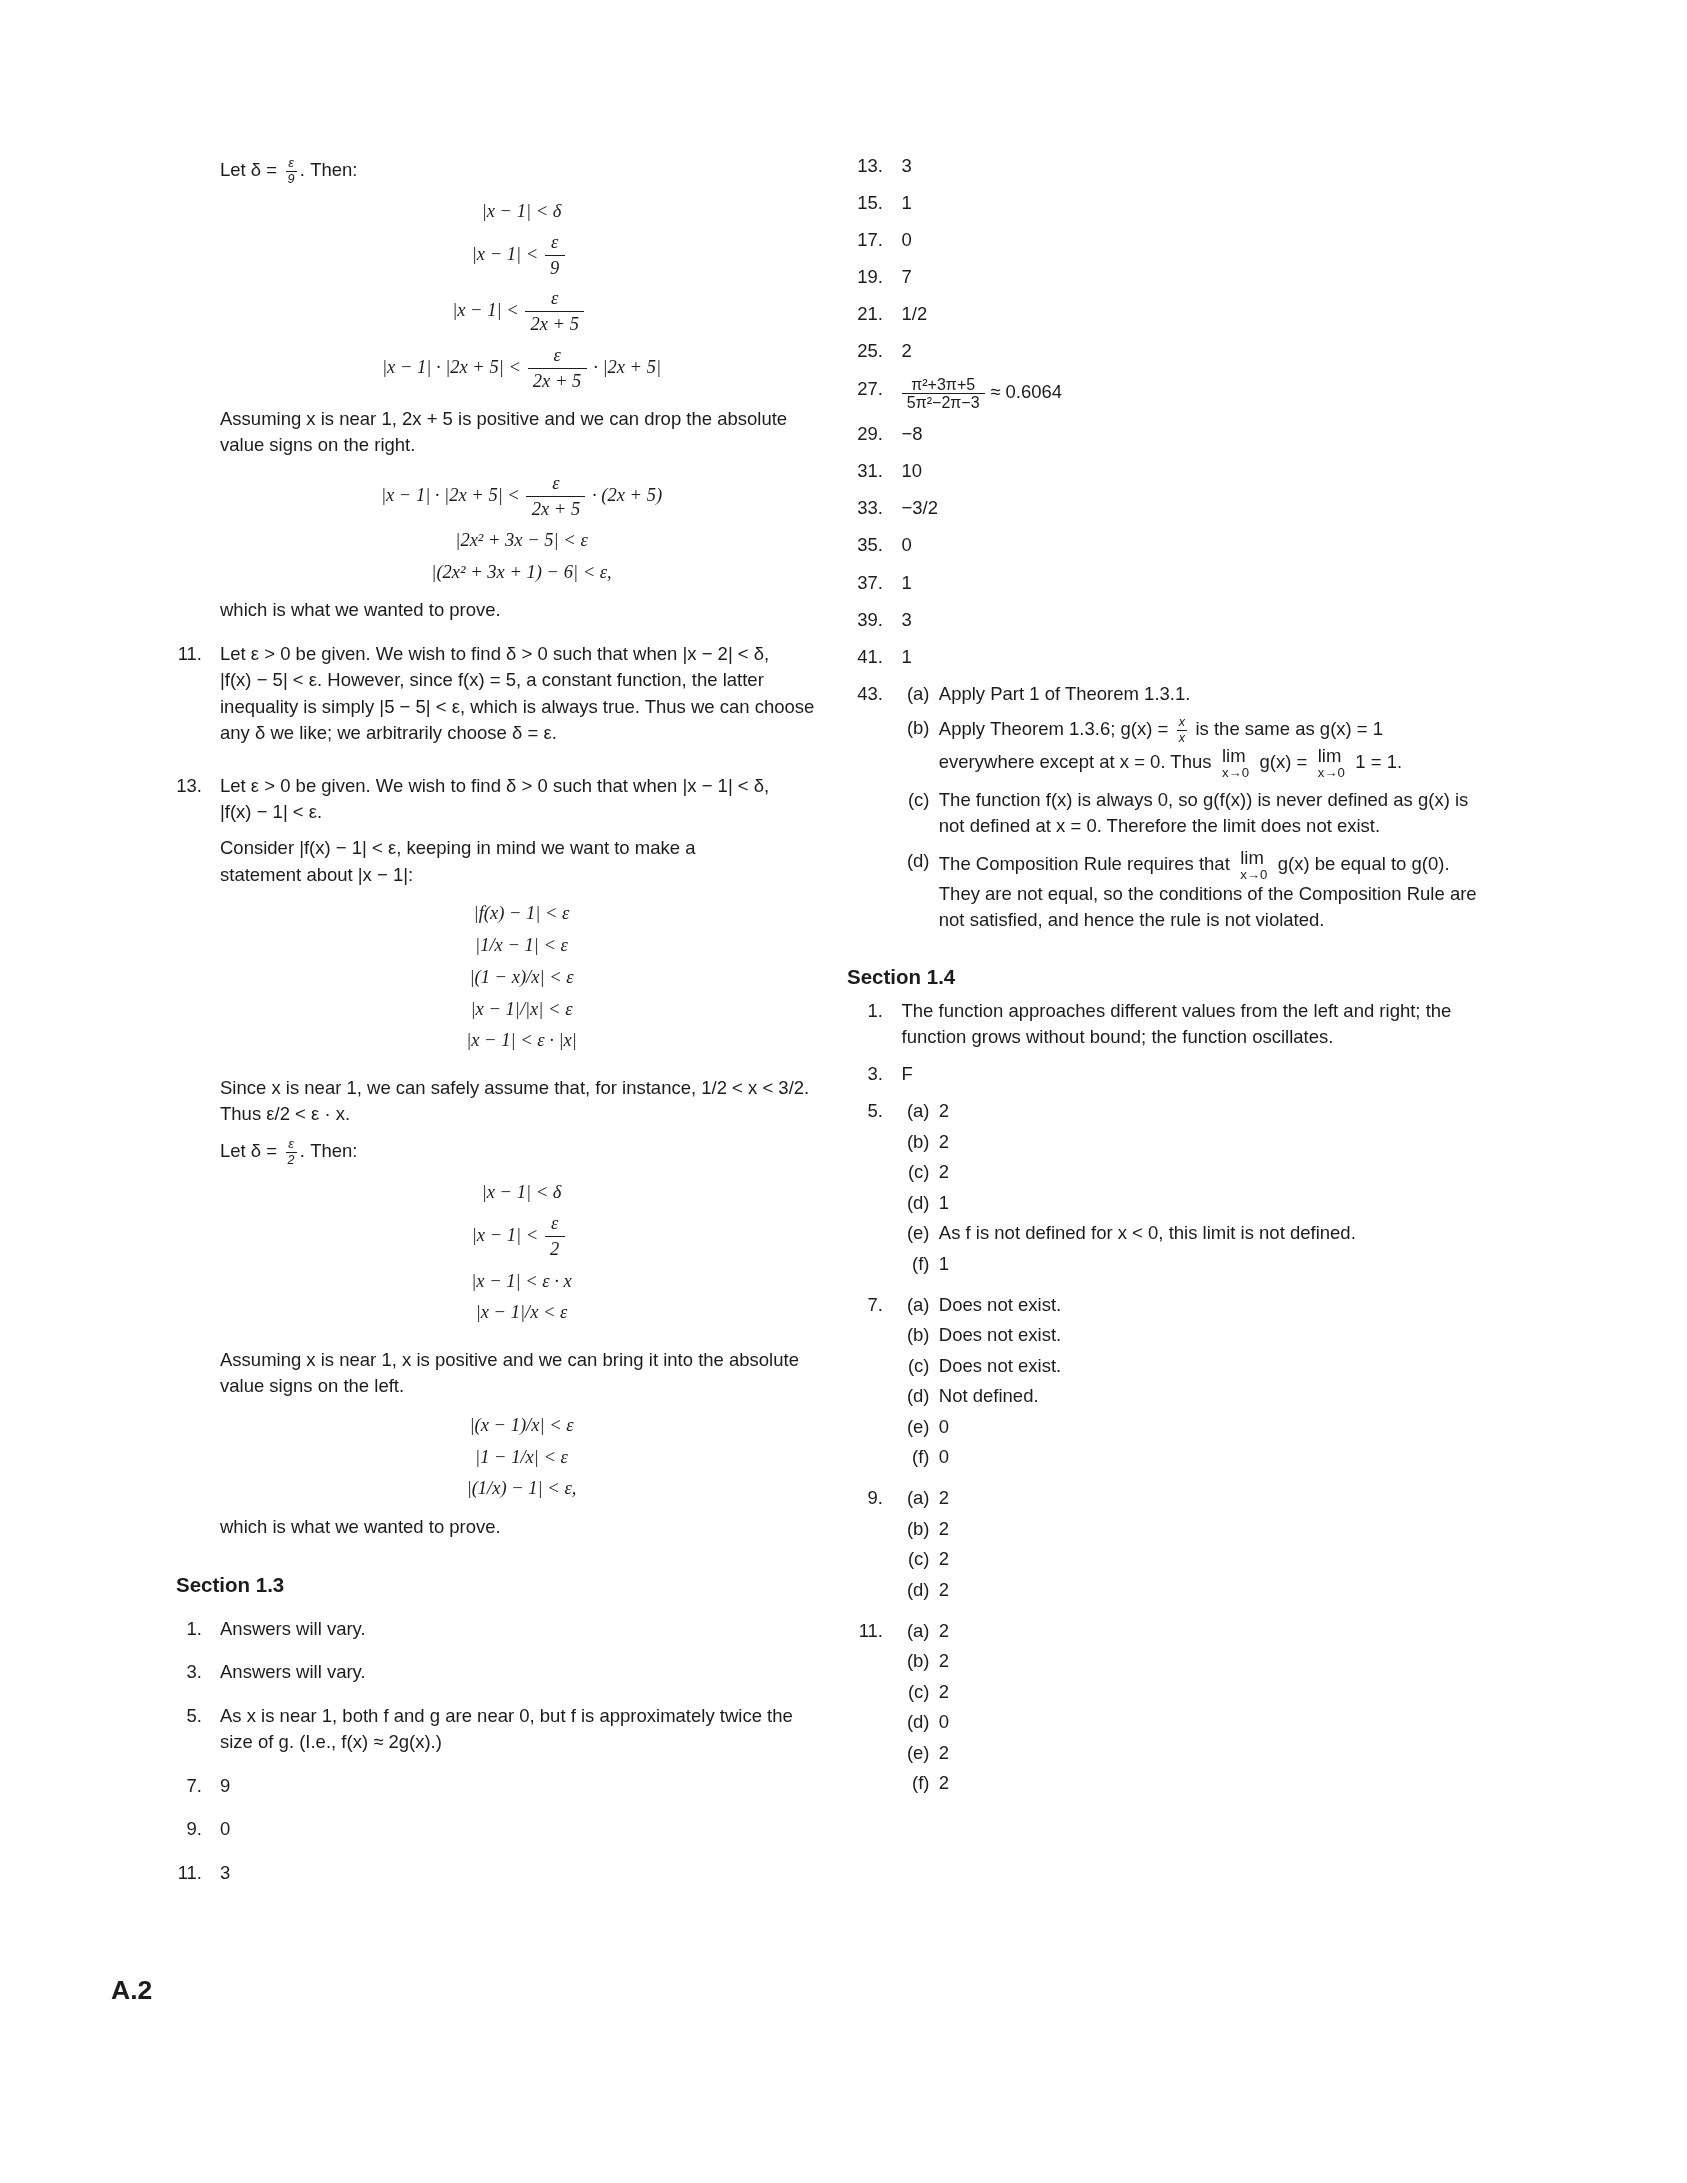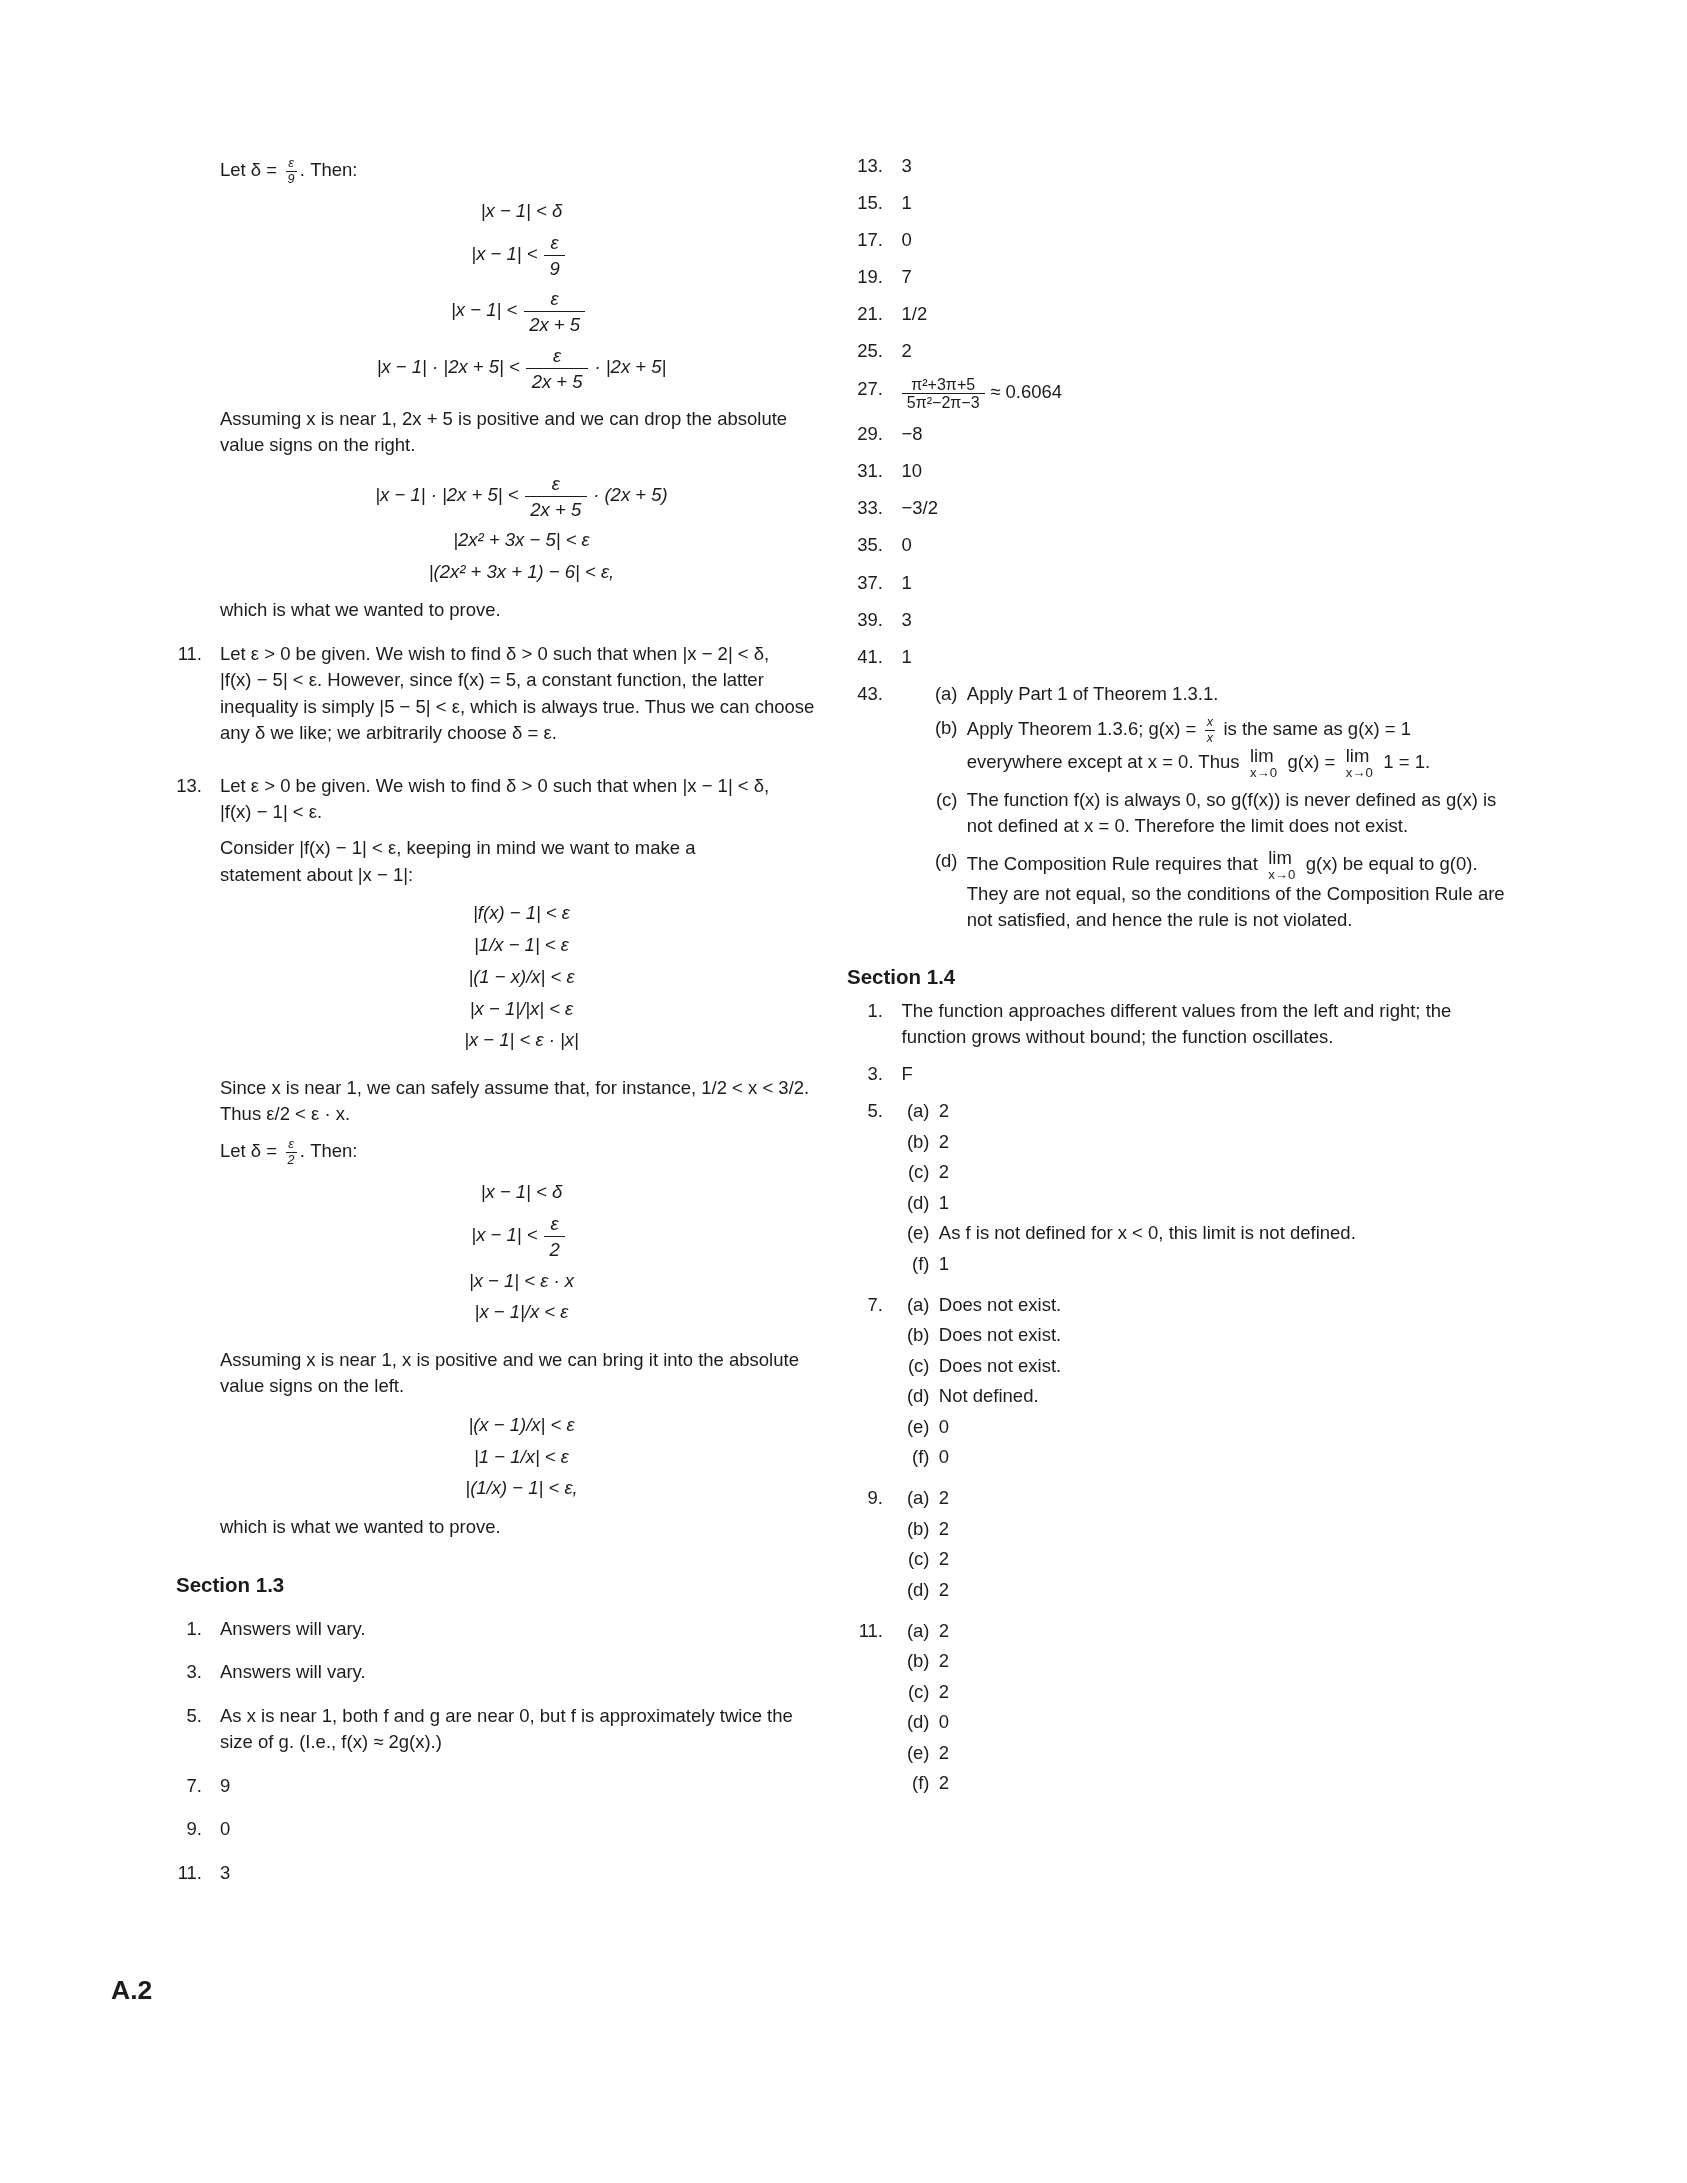--- a/index.html
+++ b/index.html
@@ -25,21 +25,21 @@
 
   .col-right .item { margin-bottom:10.6px; }
   .col-right .inum { flex:0 0 53px; text-align:right; margin-right:18.5px; }
   .col-right .ibody { width:589px; }
 
   .para { margin:9.3px 0; }
   .para:first-child { margin-top:0; }
   .gap-top { margin-top:21px; }
   .lead { margin:9px 0; }
 
-  .eqgroup { margin:12px 0 12px 0; font-style:italic; }
+  .eqgroup { margin:12px 0 12px 0; font-style:italic;font-family:Liberation Serif, serif; }
   .eqline { text-align:center; margin:5.3px 0; }
 
   .frac { display:inline-block; vertical-align:middle; text-align:center; line-height:25px; margin:0 6.6px; }
   .frac .fnum, .frac .fden { display:block; padding:0 5.3px; }
   .frac .fden { border-top:1.7px solid #1c1c1c; }
 
   .sfrac { display:inline-block; vertical-align:middle; text-align:center; font-size:12.6px; line-height:14.6px; font-style:italic; margin:0 3.3px; }
   .sfrac .fnum, .sfrac .fden { display:block; padding:0 2px; }
   .sfrac .fden { border-top:1.3px solid #1c1c1c; }
 
@@ -49,21 +49,21 @@
   .limstk { display:inline-block; vertical-align:middle; line-height:20px; margin:0 5.3px; }
   .limstk .limword { display:block; }
   .limstk .limsub { display:block; font-size:13.2px; line-height:13.2px; }
 
   .sec-head { font-weight:700; font-size:20.5px; line-height:29px; margin:20px 0 2.6px 17px; }
 
   .subrow { display:flex; align-items:flex-start; margin-bottom:4px; }
   .slet { flex:0 0 28px; text-align:right; margin-right:9.3px; }
   .stext { width:543px; }
   .item43 .subrow { margin-bottom:8px; }
-  .item43 { margin-top:3px;gap:28px; }
+  .item43 { margin-top:3px; }
   .grp { margin-top:6.6px; margin-bottom:16px; }
 
   .footer { position:absolute; left:111px; top:1976px; font-weight:700; font-size:26.5px; line-height:29px; }
 </style>
 </head>
 <body>
 
 <div class="col col-left">
 
   <div class="indent">

